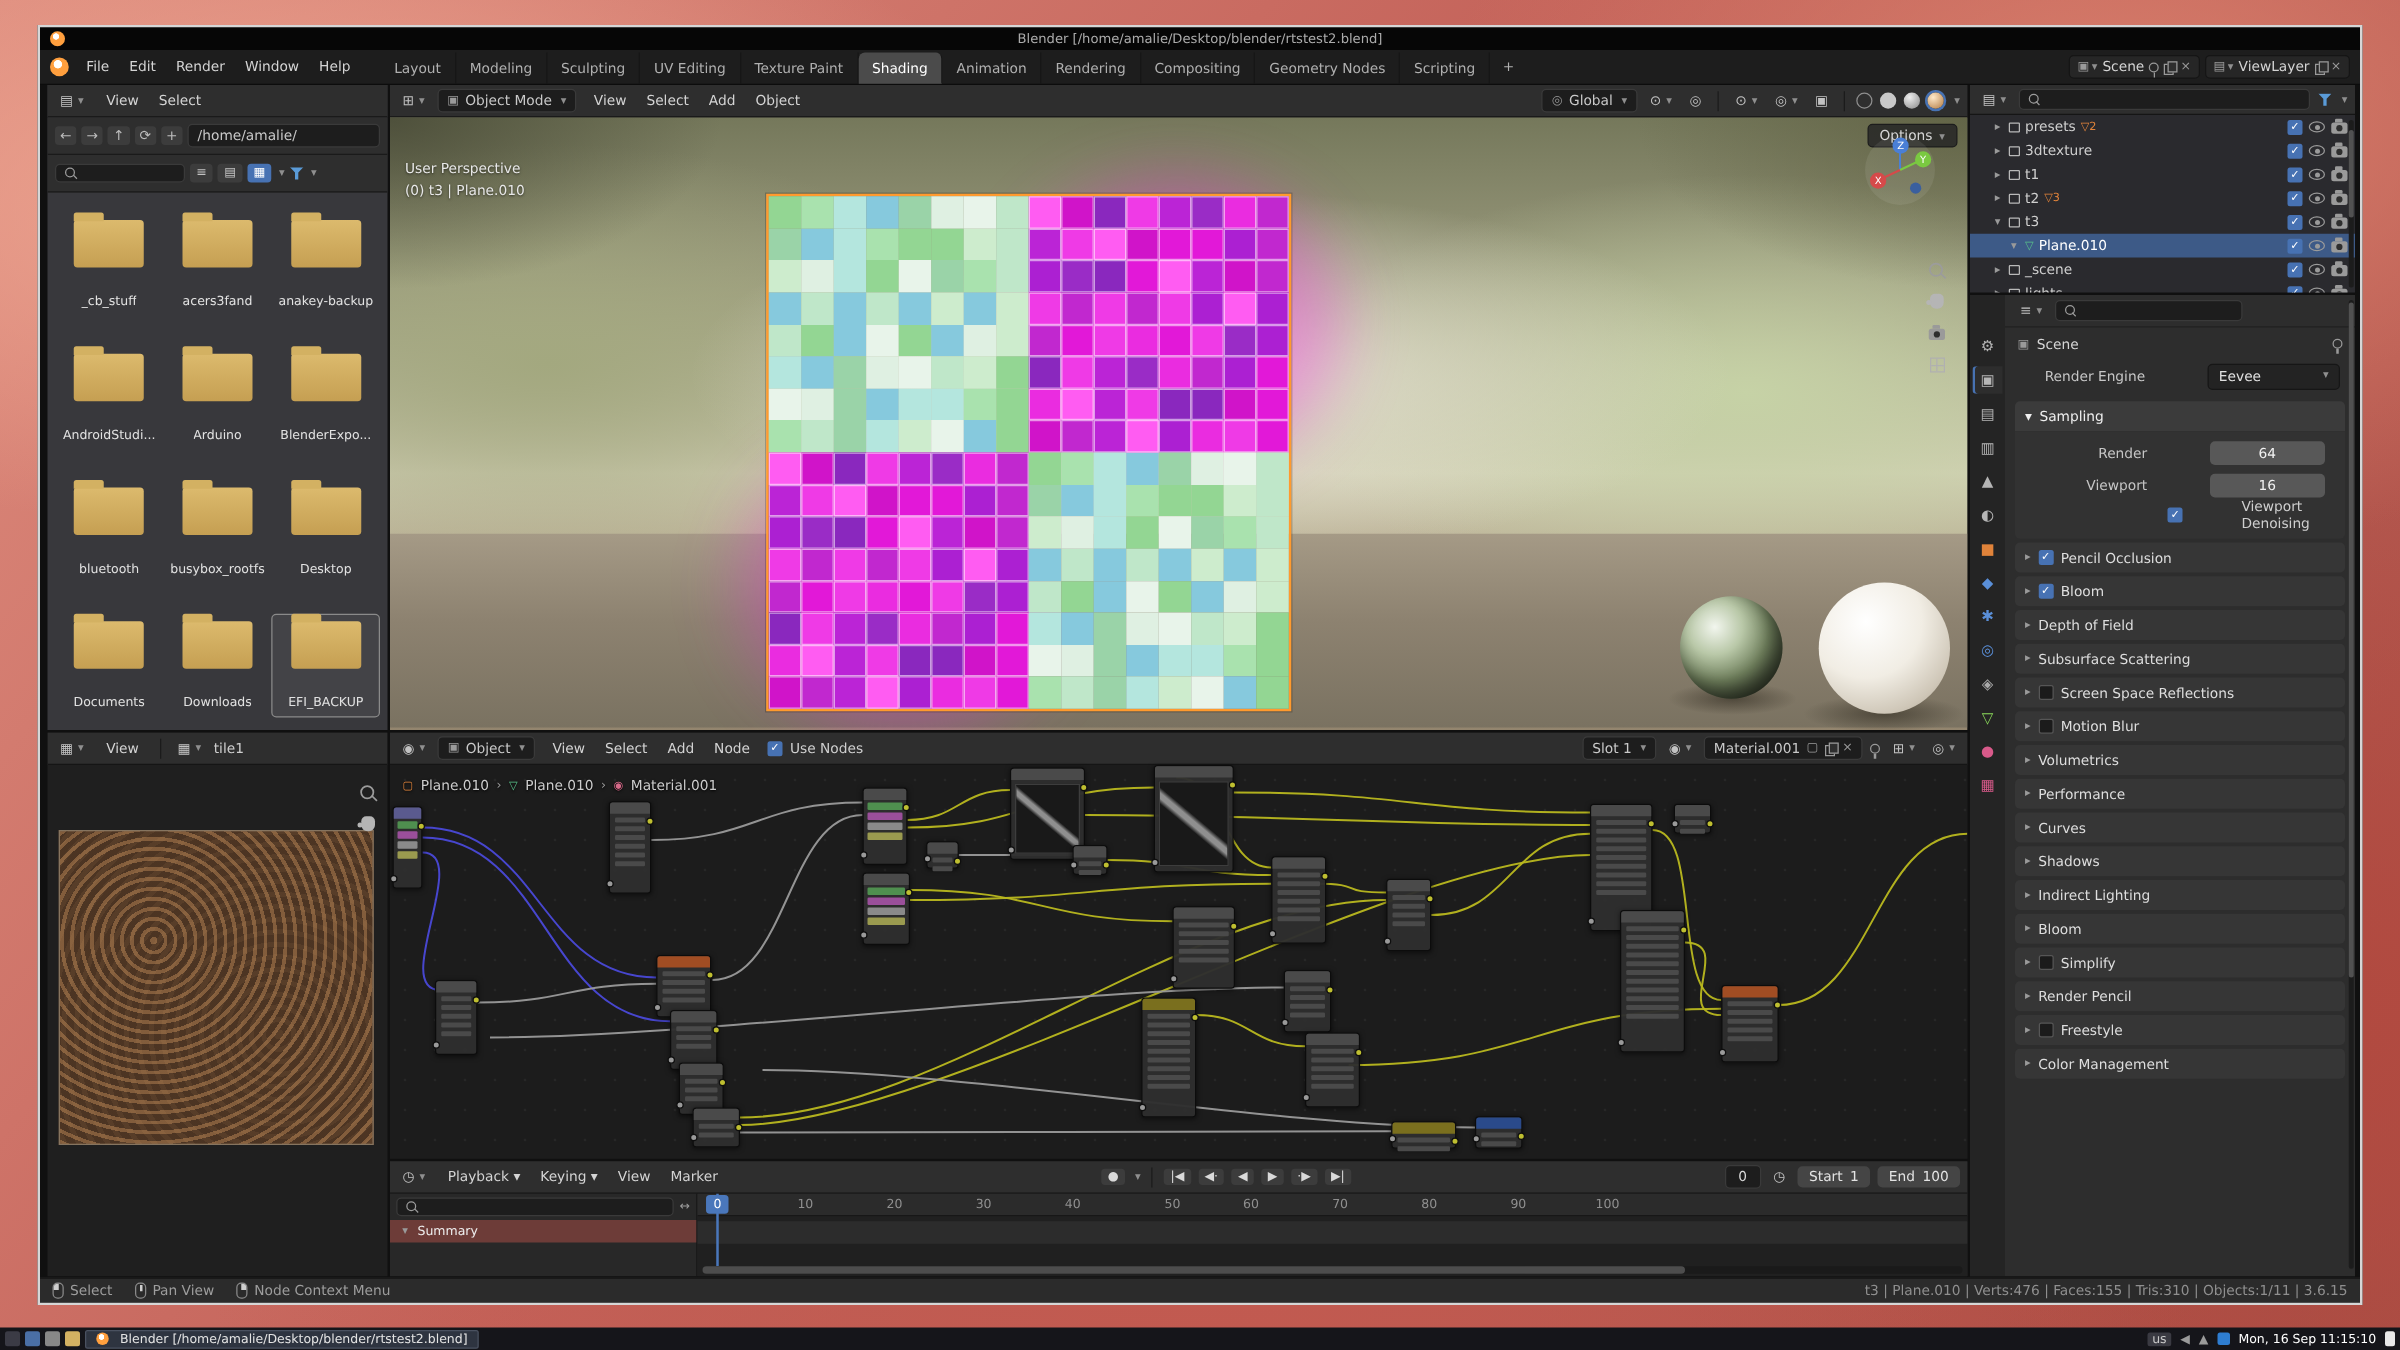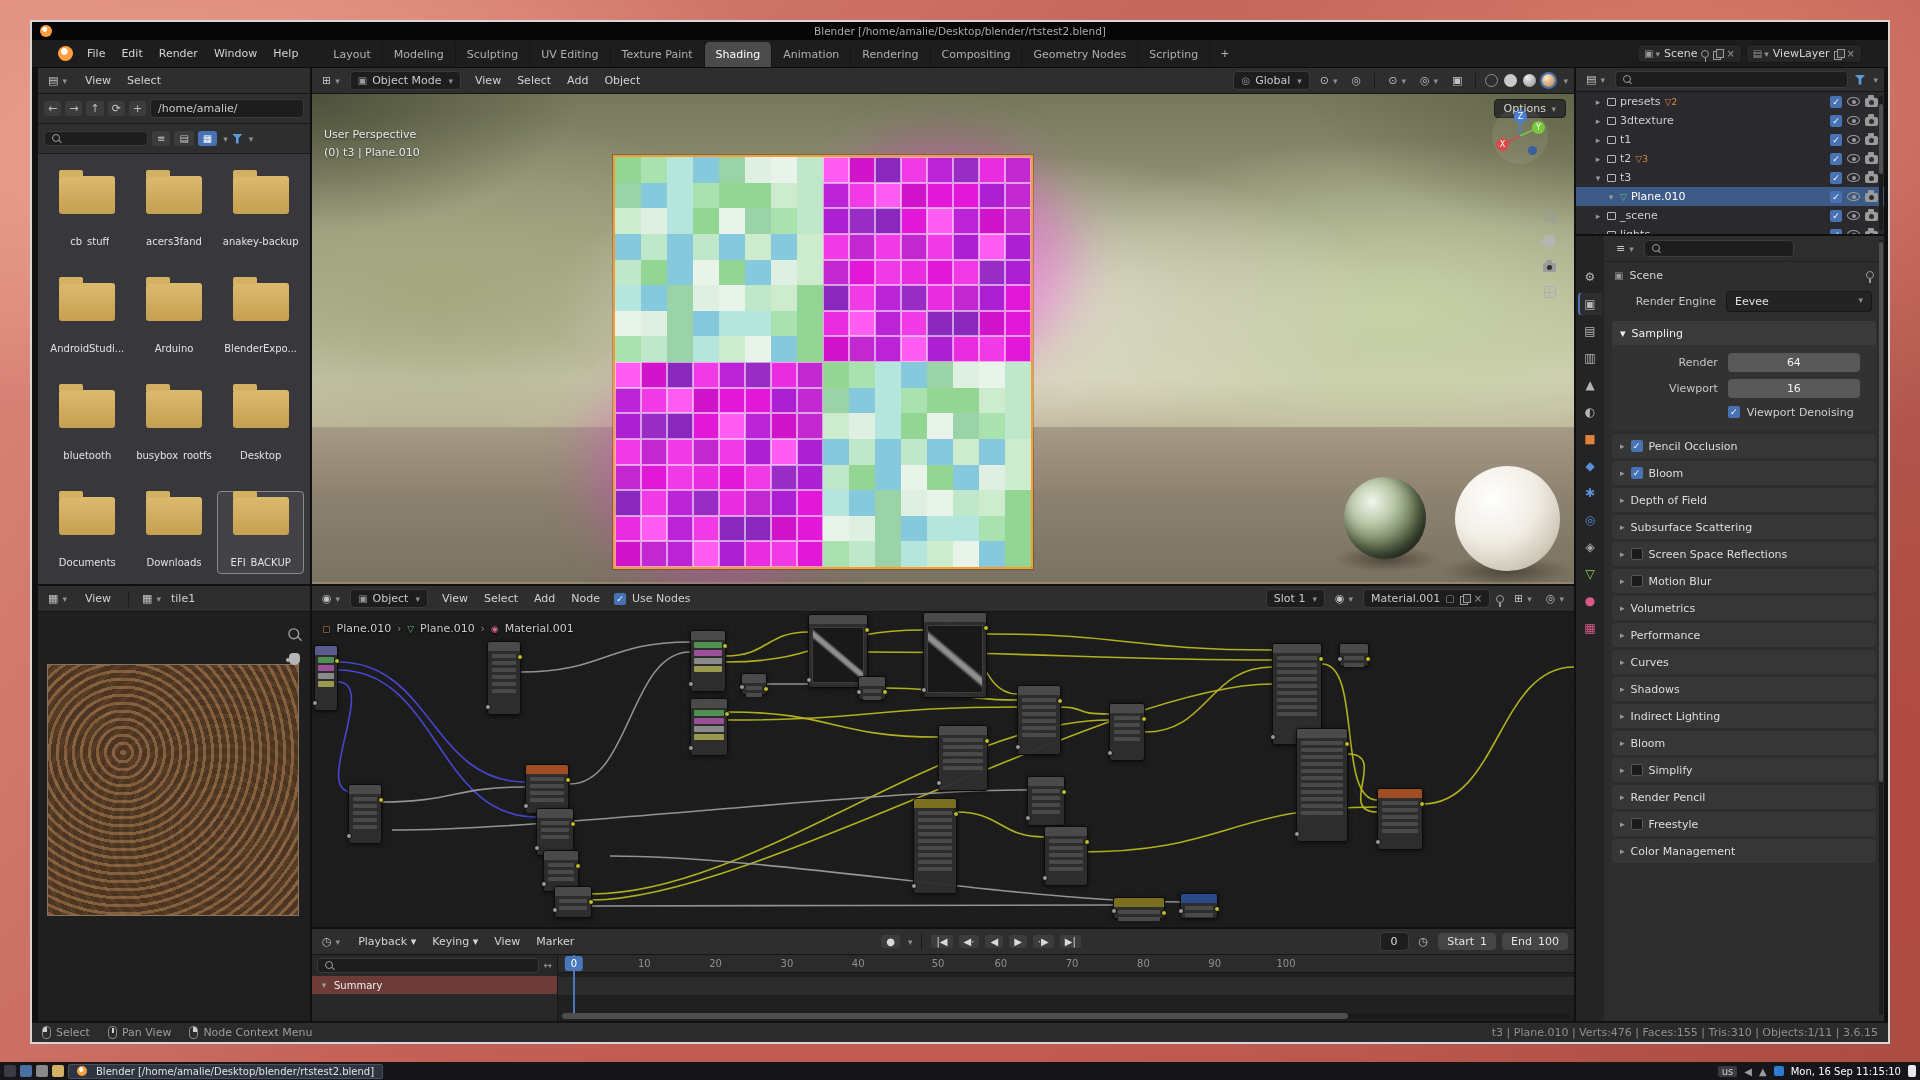--- a/index.html
+++ b/index.html
@@ -14,21 +14,21 @@
       radial-gradient(ellipse 55% 45% at 50% 95%, #c25a50 0%, rgba(194,90,80,0) 75%),
       radial-gradient(ellipse 45% 55% at 95% 75%, #b2493f 0%, rgba(178,73,63,0) 70%),
       linear-gradient(130deg,#dd8b7d 0%,#c4635a 45%,#a84e45 100%);}
   .window{position:absolute;left:30px;top:20px;width:1860px;height:1024px;background:#101010;border:2px solid #d6d6d6;}
 
   
   .titlebar{position:absolute;left:0;top:0;width:100%;height:18px;background:#060606;display:flex;align-items:center;justify-content:center;}
   .titlebar .blogo{position:absolute;left:8px;top:3px;width:12px;height:12px;border-radius:50%;
     background:radial-gradient(circle at 40% 35%, #fff 0 22%, #ff9f3e 26% 100%);}
   .title-text{color:#ababab;font-size:10.5px;}
-  .topbar{position:absolute;left:0;top:18px;width:100%;height:28px;background:#1d1d1d;border-bottom:1px solid #0c0c0c;display:flex;align-items:center;padding:0 26px;gap:2px;}
+  .topbar{position:absolute;left:0;top:18px;width:100%;height:28px;background:#1d1d1d;border-bottom:1px solid #0c0c0c;display:flex;align-items:center;padding:0 8px;gap:2px;}
   .blogo2{width:15px;height:15px;border-radius:50%;margin-right:4px;flex:none;
     background:radial-gradient(circle at 42% 36%, #fff 0 24%, #ff9f3e 28% 100%);}
   .menus{display:flex;align-items:center;}
   .menu-item{padding:4px 8px;color:#d4d4d4;border-radius:3px;cursor:default;}
   .ws-tabs{display:flex;align-items:flex-end;margin-left:14px;height:100%;}
   .ws-tab{padding:6px 11px 6px;color:#b0b0b0;font-size:11px;border-right:1px solid #161616;}
   .ws-tab.active{background:#4b4b4b;color:#fff;border-radius:5px 5px 0 0;}
   .ws-add{padding:4px 8px;color:#b0b0b0;}
   .topbar-right{margin-left:auto;display:flex;align-items:center;gap:4px;}
   .tb-widget{display:flex;align-items:center;gap:4px;background:#262626;border:1px solid #151515;border-radius:4px;padding:2px 6px;color:#d4d4d4;}
@@ -164,21 +164,21 @@
   .thumb{position:absolute;left:0;width:100%;background:#515151;border-radius:2px;}
 
   
   .pr{left:1544px;top:214px;width:308px;height:785px;background:#2d2d2d;}
   .pr-tabs{position:absolute;left:0;top:0;width:28px;bottom:0;background:#242424;display:flex;flex-direction:column;align-items:center;padding-top:30px;gap:5px;}
   .pr-tab{width:24px;height:22px;display:flex;align-items:center;justify-content:center;font-size:12px;border-radius:3px 0 0 3px;}
   .pr-tab.active{background:#2d2d2d;box-shadow:inset 2px 0 0 #4772b3;}
   .pr-main{position:absolute;left:28px;right:0;top:0;bottom:0;}
   .pr-hdr{display:flex;align-items:center;gap:6px;height:26px;padding:0 8px;background:#2d2d2d;border-bottom:1px solid #202020;}
   .pr-crumb{display:flex;align-items:center;gap:6px;height:26px;padding:0 10px;color:#d6d6d6;}
-  .pr-row{display:flex;align-items:center;height:27px;padding:0 12px;}
+  .pr-row{display:flex;align-items:center;height:27px;padding:0 12px;gap:40px;}
   .pr-lab{width:43%;text-align:right;padding-right:10px;color:#c6c6c6;}
   .drop{flex:1;background:#232323;border:1px solid #161616;border-radius:4px;padding:3px 8px;color:#e0e0e0;display:flex;}
   .drop .dd{margin-left:auto;}
   .pr-sec{display:flex;align-items:center;gap:6px;height:24px;background:#363636;border-radius:4px;margin:3px 8px 0;padding:0 8px;color:#dedede;}
   .pr-sec .arrow{color:#9a9a9a;font-size:9px;}
   .pr-open{background:#3b3b3b;border-radius:4px 4px 0 0;margin:6px 8px 0;display:flex;align-items:center;gap:6px;height:24px;padding:0 8px;color:#efefef;}
   .pr-openbody{background:#323232;border-radius:0 0 4px 4px;margin:0 8px;padding:4px 4px 8px;}
   .slider{flex:1;background:#585858;border-radius:4px;text-align:center;color:#f2f2f2;padding:3px 0;}
 
   

